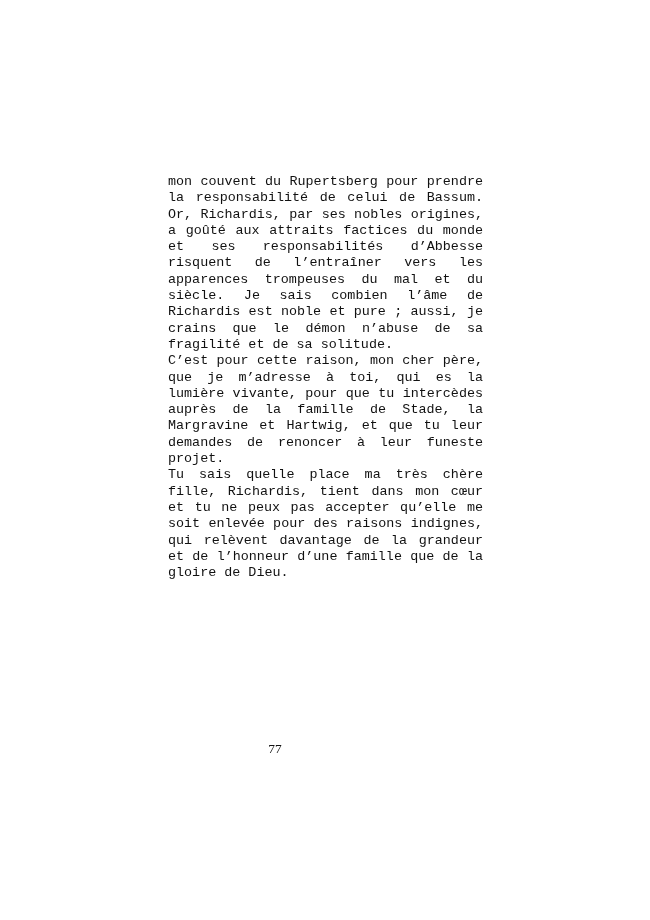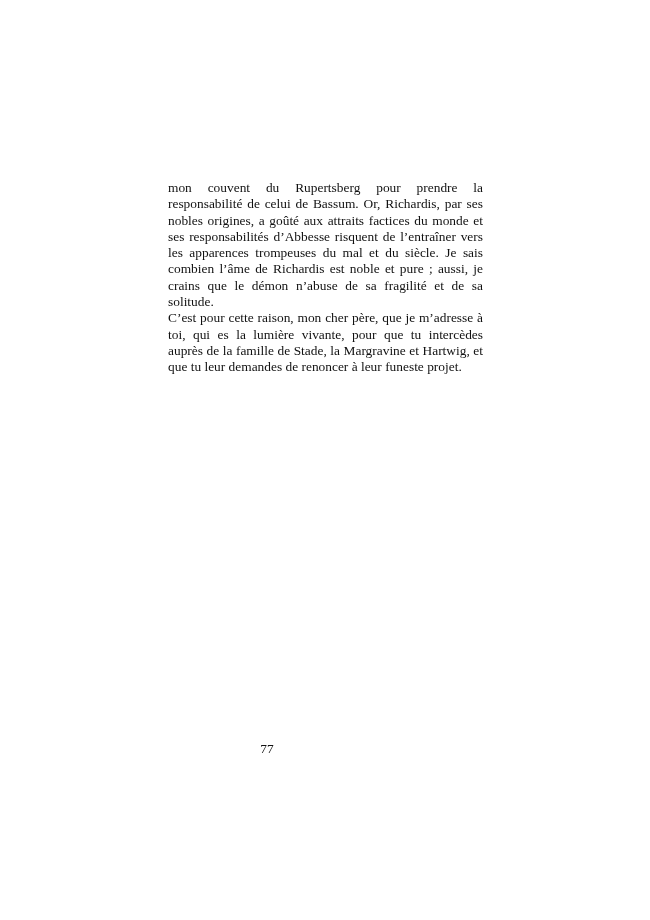--- a/index.html
+++ b/index.html
@@ -17,43 +17,45 @@
     }
     .page {
       position: absolute;
       left: 0; top: 0;
       width: 650px; height: 920px;
       background: #ffffff;
     }
     .text-block {
       position: absolute;
       left: 168px;
-      top: 180px;
+      top: 174px;
       width: 315px;
       font-size: 13.4px;
       line-height: 16.3px;
       text-align: justify;
       hyphens: none;
+      font-family: Liberation Mono, monospace;
     }
     .text-block p {
       margin: 0;
       padding: 0;
     }
     .page-number {
       position: absolute;
-      left: 0;
+      left: 8px;
       width: 534px;
       top: 741px;
       text-align: center;
       font-size: 13.4px;
       line-height: 16px;
     }
   </style>
 </head>
 <body>
 
 <div class="page">
   <div class="text-block">
     <p>mon couvent du Rupertsberg pour prendre la responsabilité de celui de Bassum. Or, Richardis, par ses nobles origines, a goûté aux attraits factices du monde et ses responsabilités d’Abbesse risquent de l’entraîner vers les apparences trompeuses du mal et du siècle. Je sais combien l’âme de Richardis est noble et pure ; aussi, je crains que le démon n’abuse de sa fragilité et de sa solitude.</p>
     <p>C’est pour cette raison, mon cher père, que je m’adresse à toi, qui es la lumière vivante, pour que tu intercèdes auprès de la famille de Stade, la Margravine et Hartwig, et que tu leur demandes de renoncer à leur funeste projet.</p>
+    <p>Tu sais quelle place ma très chère fille, Richardis, tient dans mon cœur et tu ne peux pas accepter qu’elle me soit enlevée pour des raisons indignes, qui relèvent davantage de la grandeur et de l’honneur d’une famille que de la gloire de Dieu.</p>
   </div>
   <div class="page-number">77</div>
 </div>
 
 </body></html>

